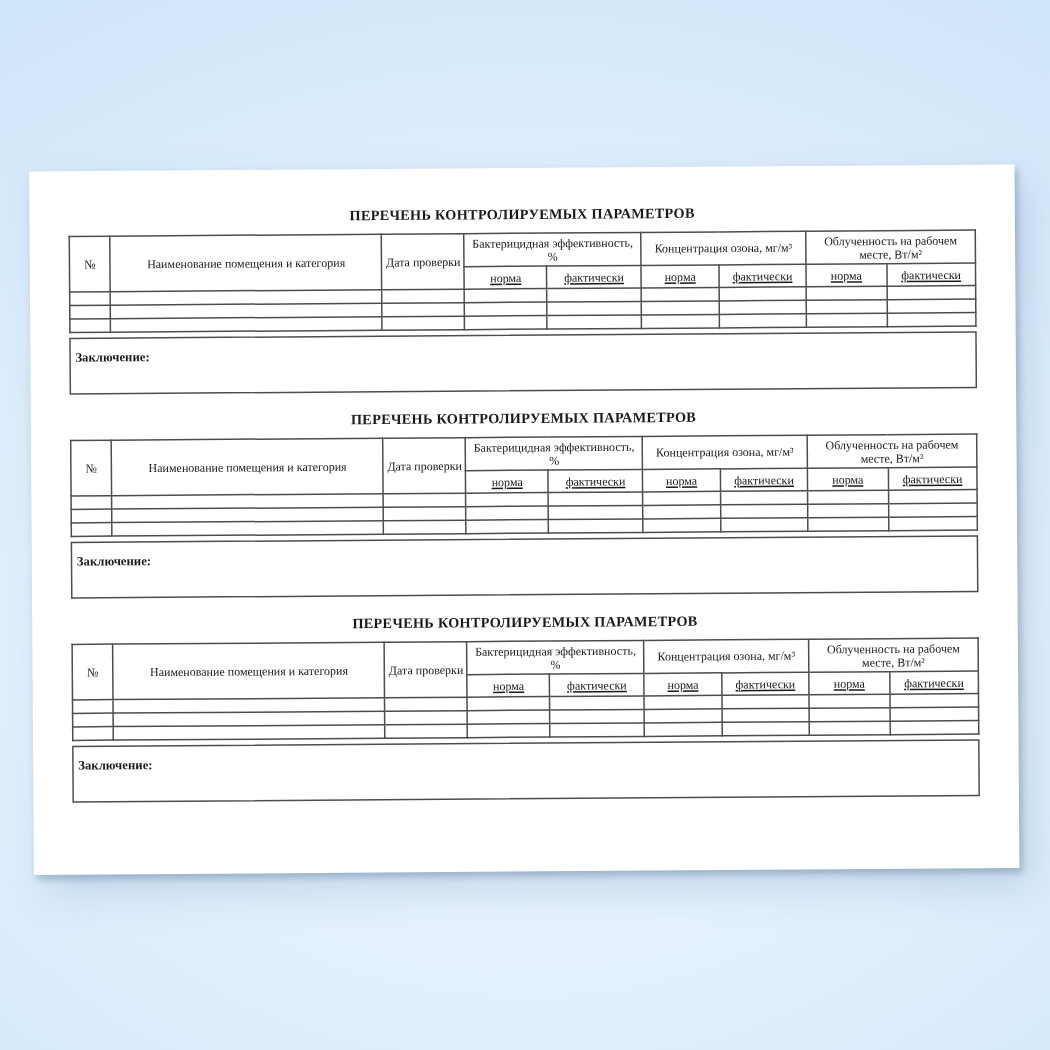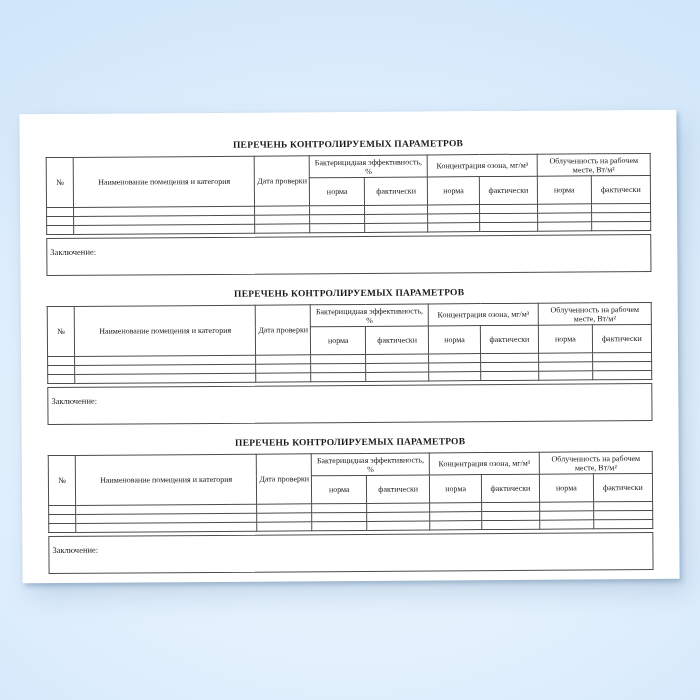--- a/index.html
+++ b/index.html
@@ -52,36 +52,36 @@
     font-size: 8px;
     line-height: 9px;
     font-weight: normal;
     text-align: center;
     vertical-align: middle;
     padding: 1px 2px;
     overflow: hidden;
     box-sizing: border-box;
   }
   table.params thead tr.group-row th { height: 22px; }
-  table.params thead tr.sub-row th   { height: 28px; }
+  table.params thead tr.sub-row th   { height: 15px; text-decoration: underline; }
   table.params tbody td {
     height: 9px;
     padding: 0 2px;
   }
   .conclusion {
     margin-top: 3px;
     border: 1px solid #4d4d4d;
     height: 38px;
     box-sizing: border-box;
     padding: 2px 3px;
   }
   .conclusion-label {
     font-size: 8.5px;
     line-height: 10px;
-    font-weight: normal;
+    font-weight: bold;
   }
 </style>
 </head>
 <body>
 
 <div class="page" id="document-page">
   <div class="section">
     <h2 class="section-title">ПЕРЕЧЕНЬ КОНТРОЛИРУЕМЫХ ПАРАМЕТРОВ</h2>
     <table class="params">
       <colgroup>

